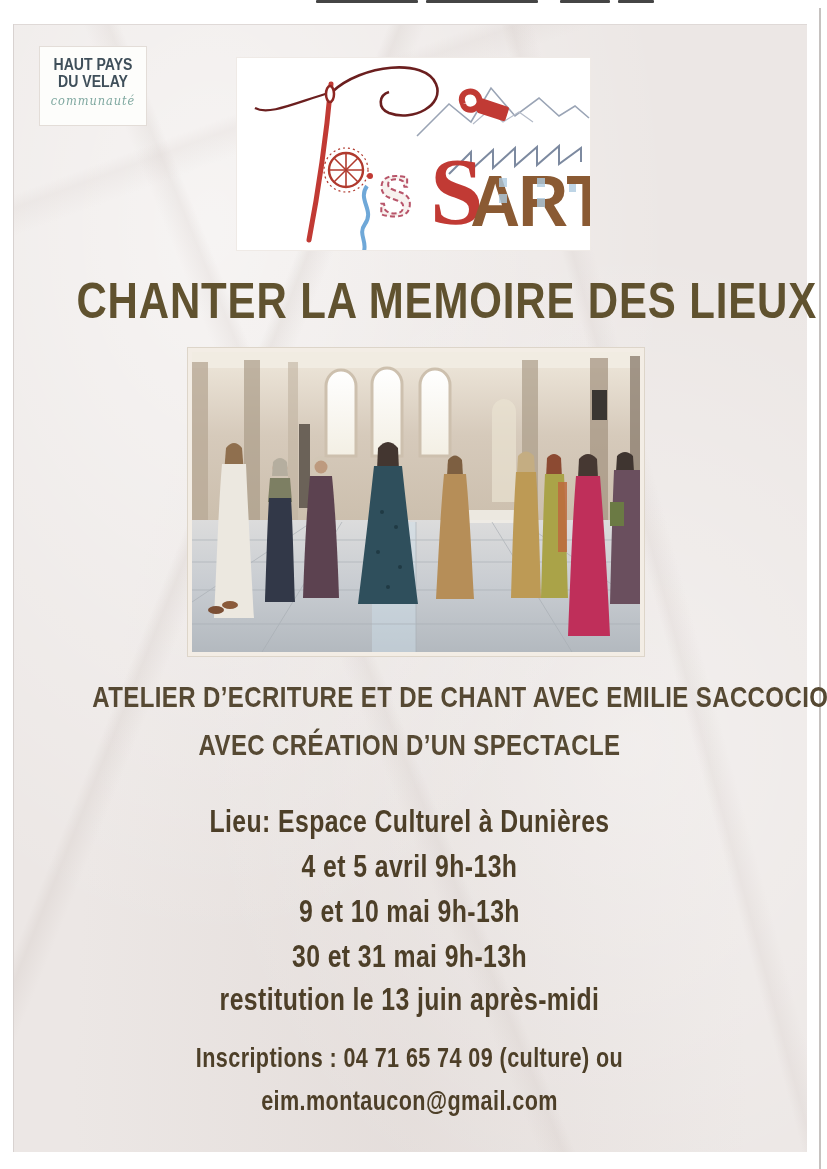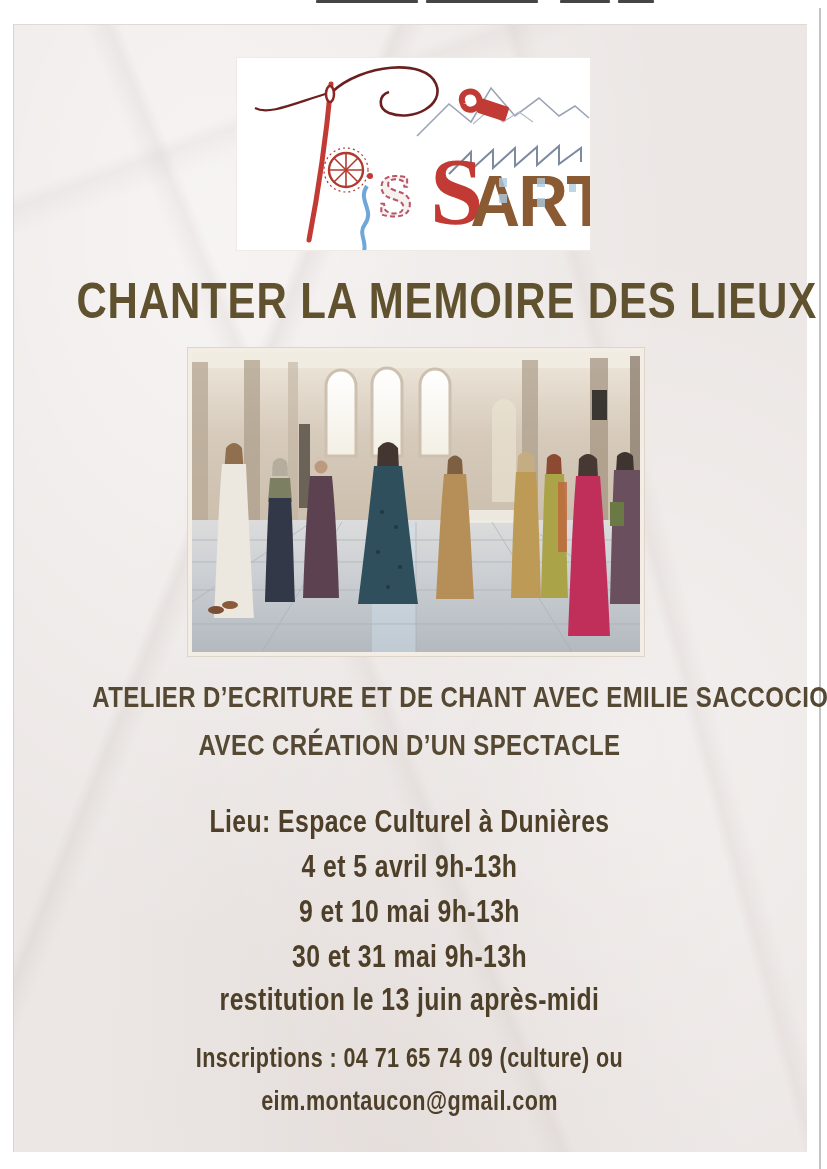--- a/index.html
+++ b/index.html
@@ -53,20 +53,25 @@
 <div class="page">
 
   <div class="scan-dash" style="left:316px;width:102px;"></div>
   <div class="scan-dash" style="left:426px;width:112px;"></div>
   <div class="scan-dash" style="left:560px;width:50px;"></div>
   <div class="scan-dash" style="left:618px;width:36px;"></div>
   <div class="scan-edge"></div>
 
   <div class="paper"></div>
 
+  <div class="velay">
+    <div class="ln">HAUT PAYS</div>
+    <div class="ln">DU VELAY</div>
+    <div class="script">communauté</div>
+  </div>
 
   <div class="tissart">
     <svg width="353" height="192" viewBox="0 0 353 192">
 
       <polyline points="180,78 212,46 234,64 254,30 278,58 302,40 322,58 338,48 352,60" fill="none" stroke="#9aa4b5" stroke-width="1.6"></polyline>
       <polyline points="236,66 252,52 266,64 282,54 296,64" fill="none" stroke="#b3bac7" stroke-width="1.2"></polyline>
 
       <path d="M212,116 L234,94 L234,112 L256,92 L256,110 L278,90 L278,108 L300,89 L300,107 L322,88 L322,106 L344,90 L344,104" fill="none" stroke="#7d8aa0" stroke-width="2"></path>
 
       <path d="M95,34 C60,44 32,58 18,50" fill="none" stroke="#6b1f1f" stroke-width="2.2"></path>

